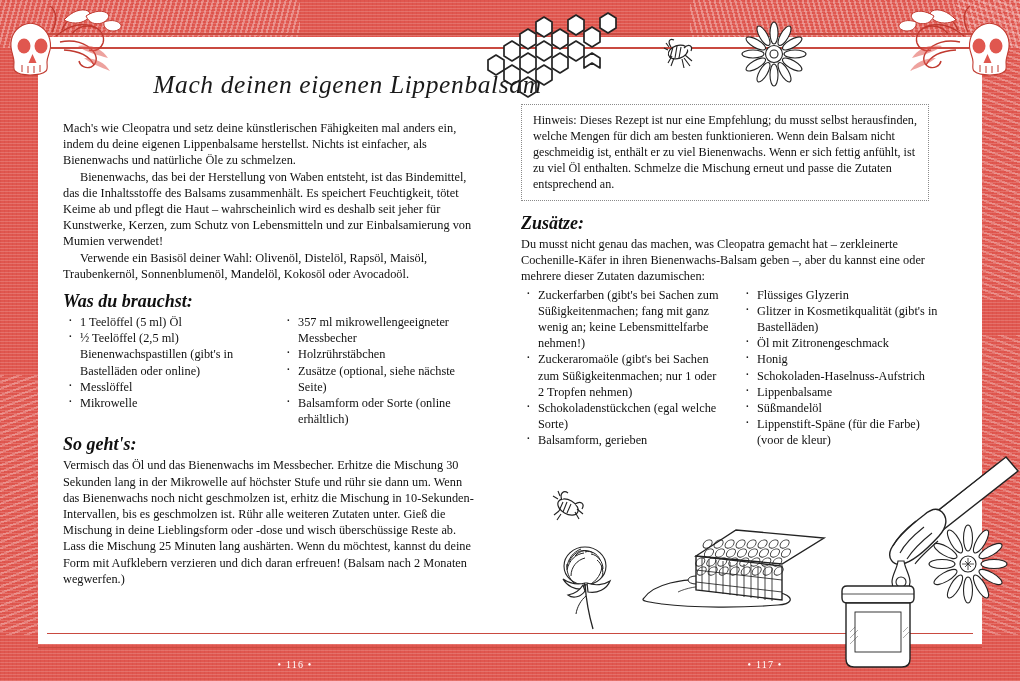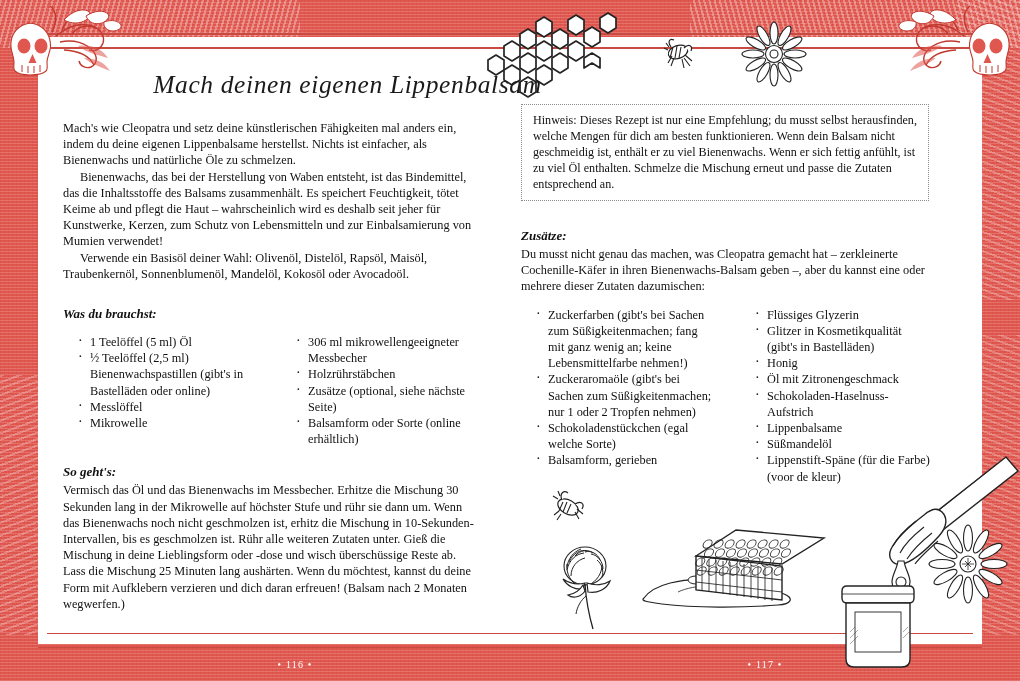--- a/index.html
+++ b/index.html
@@ -77,24 +77,24 @@
     transform:scaleX(1.02);
   }
 
   p.body{
     margin:0 0 0 0;
     font-size:12.3px;line-height:16.2px;color:#101010;
     text-align:left;
   }
   p.body.ind{text-indent:17px;}
   .h-sub{
-    font-style:italic;font-weight:bold;font-size:13px;color:#101010;
-    margin:24px 0 2px 0;
-  }
-  ul.bl{list-style:none;margin:10px;padding:0;}
+    font-style:italic;font-weight:bold;font-size:18px;color:#101010;
+    margin:9px 0 2px 0;
+  }
+  ul.bl{list-style:none;margin:0;padding:0;}
   ul.bl li{
     font-size:12.3px;line-height:16.2px;color:#101010;
     padding-left:17px;position:relative;margin:0;
   }
   ul.bl li:before{
     content:"·";position:absolute;left:5px;top:-1px;font-size:14px;color:#101010;
   }
   .two-col{display:flex;gap:18px;}
   .two-col .c{width:205px;}
 
@@ -427,21 +427,21 @@
         <div class="h-sub">Was du brauchst:</div>
 
         <div class="two-col">
           <ul class="bl c">
             <li>1 Teelöffel (5 ml) Öl</li>
             <li>½ Teelöffel (2,5 ml) Bienenwachspastillen (gibt's in Bastelläden oder online)</li>
             <li>Messlöffel</li>
             <li>Mikrowelle</li>
           </ul>
           <ul class="bl c">
-            <li>306 ml mikrowellengeeigneter Messbecher</li>
+            <li>357 ml mikrowellengeeigneter Messbecher</li>
             <li>Holzrührstäbchen</li>
             <li>Zusätze (optional, siehe nächste Seite)</li>
             <li>Balsamform oder Sorte (online erhältlich)</li>
           </ul>
         </div>
 
         <div class="h-sub" style="margin-top:7px;">So geht's:</div>
         <p class="body">Vermisch das Öl und das Bienenwachs im Messbecher. Erhitze die Mischung 30 Sekunden lang in der Mikrowelle auf höchster Stufe und rühr sie dann um. Wenn das Bienenwachs noch nicht geschmolzen ist, erhitz die Mischung in 10-Sekunden-Intervallen, bis es geschmolzen ist. Rühr alle weiteren Zutaten unter. Gieß die Mischung in deine Lieblingsform oder -dose und wisch überschüssige Reste ab. Lass die Mischung 25 Minuten lang aushärten. Wenn du möchtest, kannst du deine Form mit Aufklebern verzieren und dich daran erfreuen! (Balsam nach 2 Monaten wegwerfen.)</p>
       </div>
     </div>
@@ -459,22 +459,22 @@
         <div class="two-col" style="margin-top:2px;">
           <ul class="bl c">
             <li>Zuckerfarben (gibt's bei Sachen zum Süßigkeitenmachen; fang mit ganz wenig an; keine Lebensmittelfarbe nehmen!)</li>
             <li>Zuckeraromaöle (gibt's bei Sachen zum Süßigkeitenmachen; nur 1 oder 2 Tropfen nehmen)</li>
             <li>Schokoladenstückchen (egal welche Sorte)</li>
             <li>Balsamform, gerieben</li>
           </ul>
           <ul class="bl c">
             <li>Flüssiges Glyzerin</li>
             <li> Glitzer in Kosmetikqualität (gibt's in Bastelläden)</li>
+            <li>Öl mit Zitronengeschmack</li>
             <li>Honig</li>
-            <li>Öl mit Zitronengeschmack</li>
             <li>Schokoladen-Haselnuss-Aufstrich</li>
             <li>Lippenbalsame</li>
             <li>Süßmandelöl</li>
             <li>Lippenstift-Späne (für die Farbe) (voor de kleur)</li>
           </ul>
         </div>
       </div>
     </div>
   </div>
 

